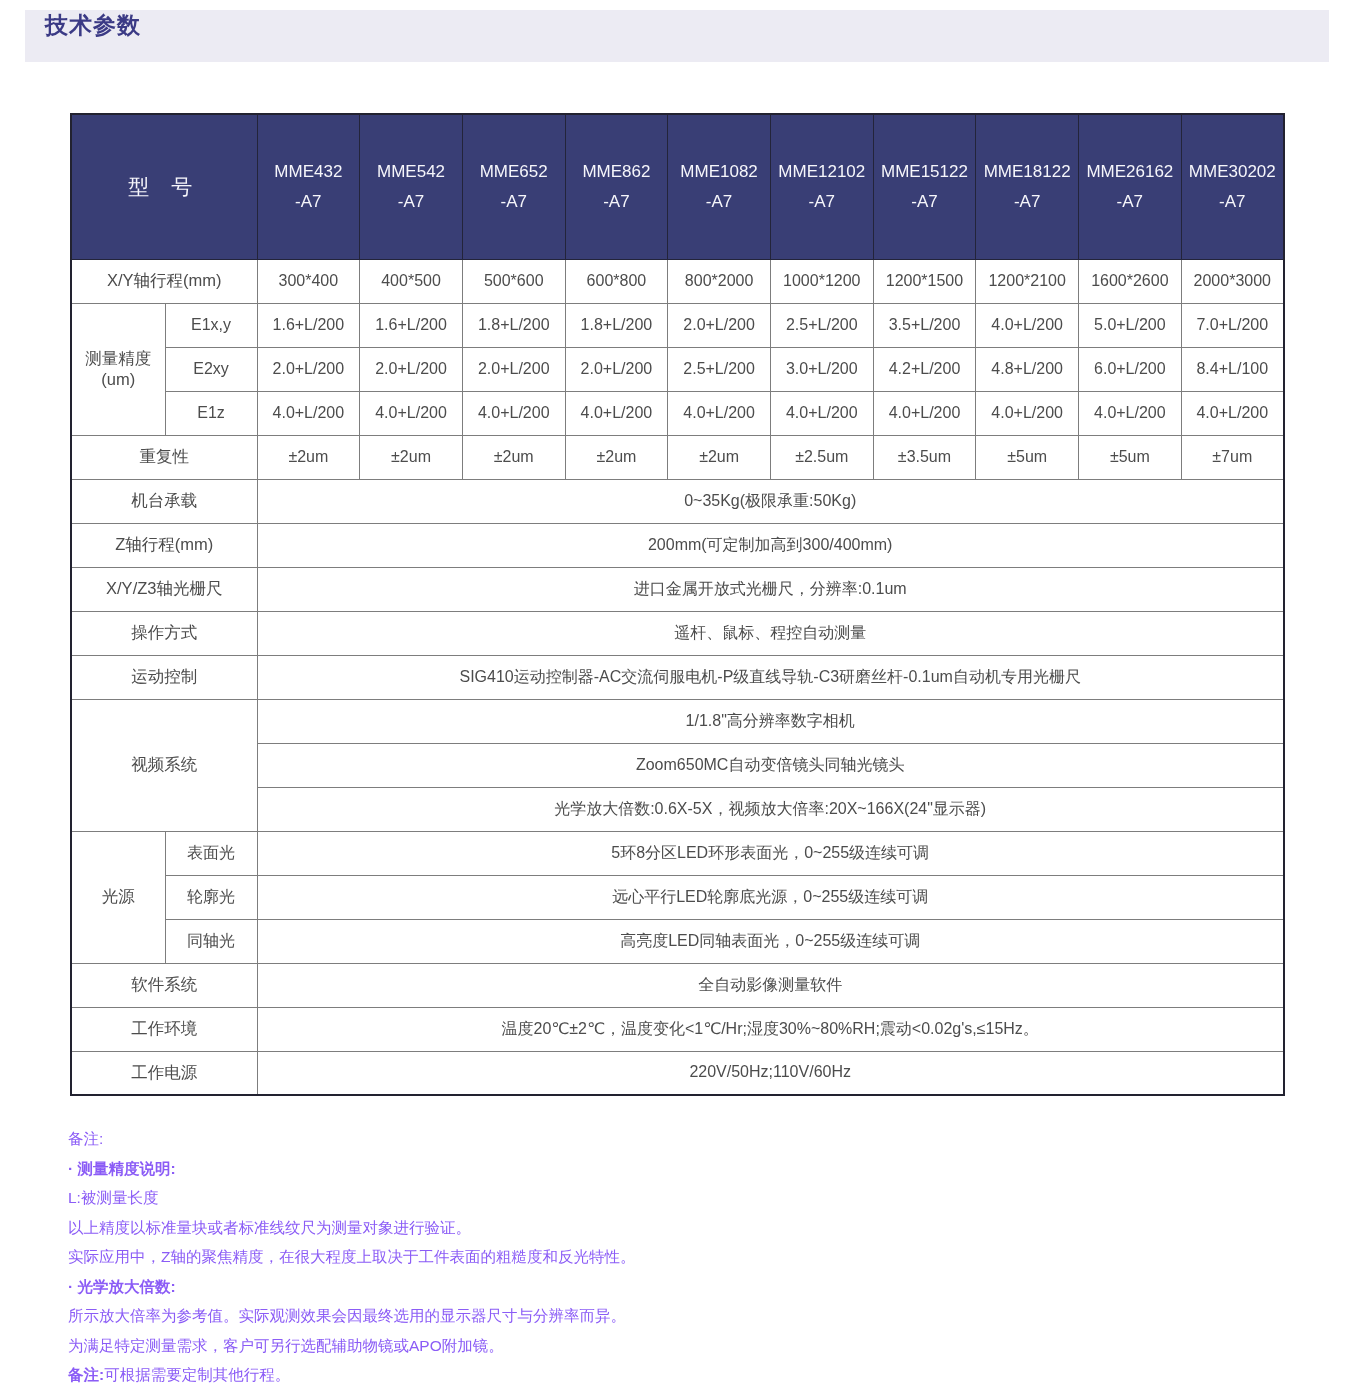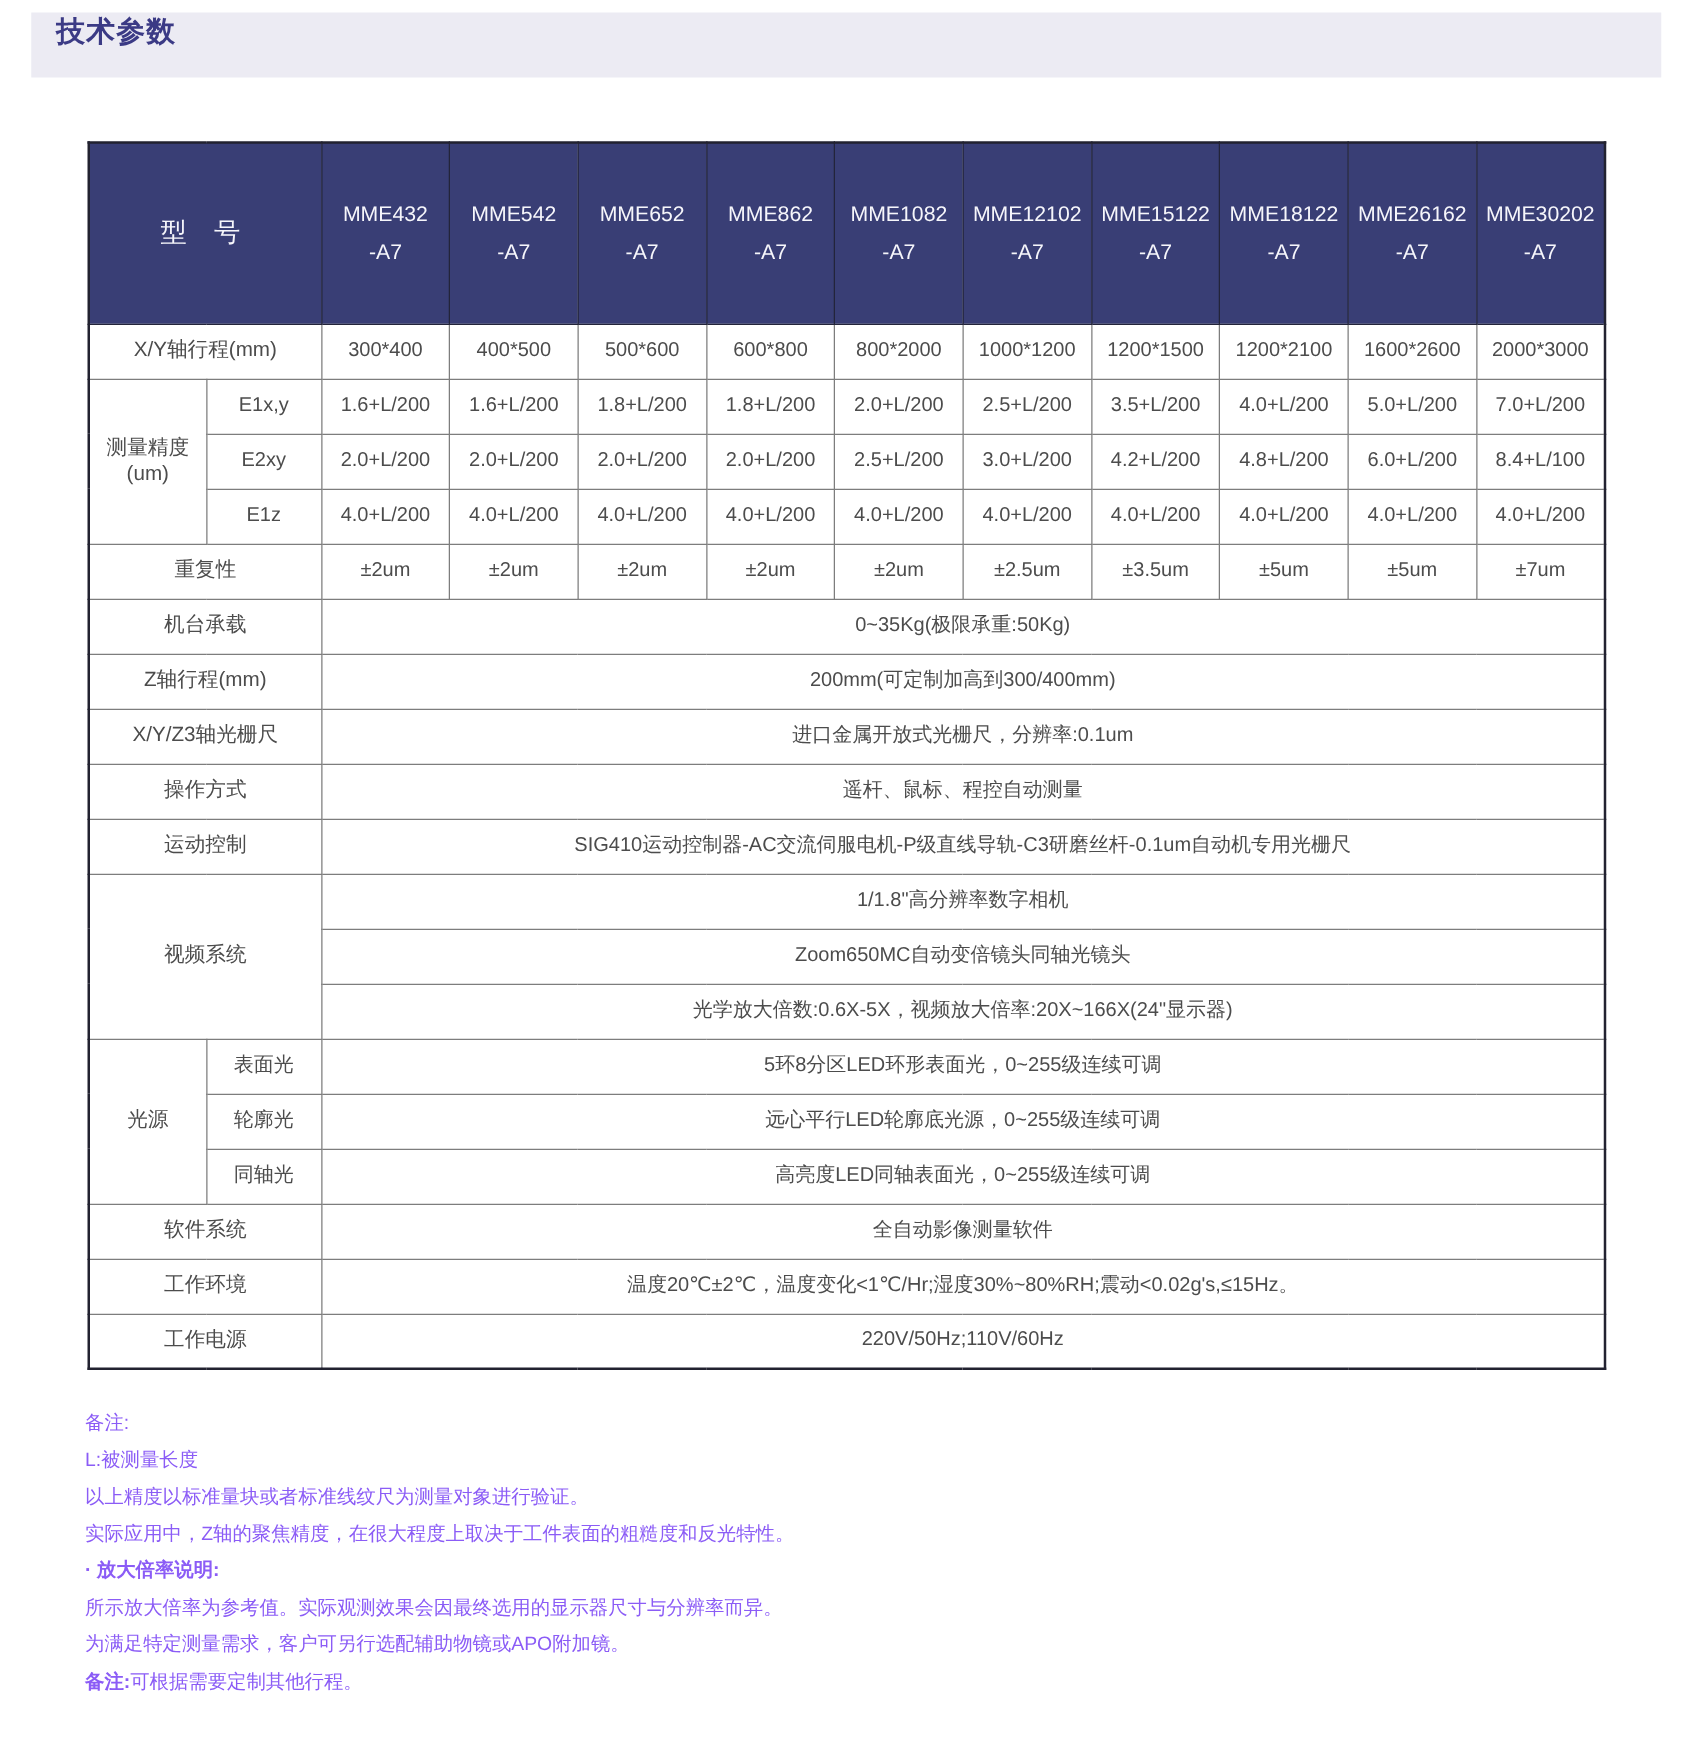--- a/index.html
+++ b/index.html
@@ -232,20 +232,21 @@
       </tr>
       <tr class="body-row">
         <td class="row-label" colspan="2">工作电源</td>
         <td class="span-value" colspan="10">220V/50Hz;110V/60Hz</td>
       </tr>
     </tbody>
 </table>
 
 <div class="notes">
     <div class="note-line"><span class="">备注:</span></div>
+    <div class="note-line"><span class="b">· 测量精度说明:</span></div>
     <div class="note-line"><span class="">L:被测量长度</span></div>
     <div class="note-line"><span class="">以上精度以标准量块或者标准线纹尺为测量对象进行验证。</span></div>
     <div class="note-line"><span class="">实际应用中，Z轴的聚焦精度，在很大程度上取决于工件表面的粗糙度和反光特性。</span></div>
-    <div class="note-line"><span class="b">· 放大倍率说明:</span></div>
+    <div class="note-line"><span class="b">· 光学放大倍数:</span></div>
     <div class="note-line"><span class="">所示放大倍率为参考值。实际观测效果会因最终选用的显示器尺寸与分辨率而异。</span></div>
     <div class="note-line"><span class="">为满足特定测量需求，客户可另行选配辅助物镜或APO附加镜。</span></div>
     <div class="note-line"><span class="b">备注:</span><span class="">可根据需要定制其他行程。</span></div>
   </div>
 
 </body></html>

